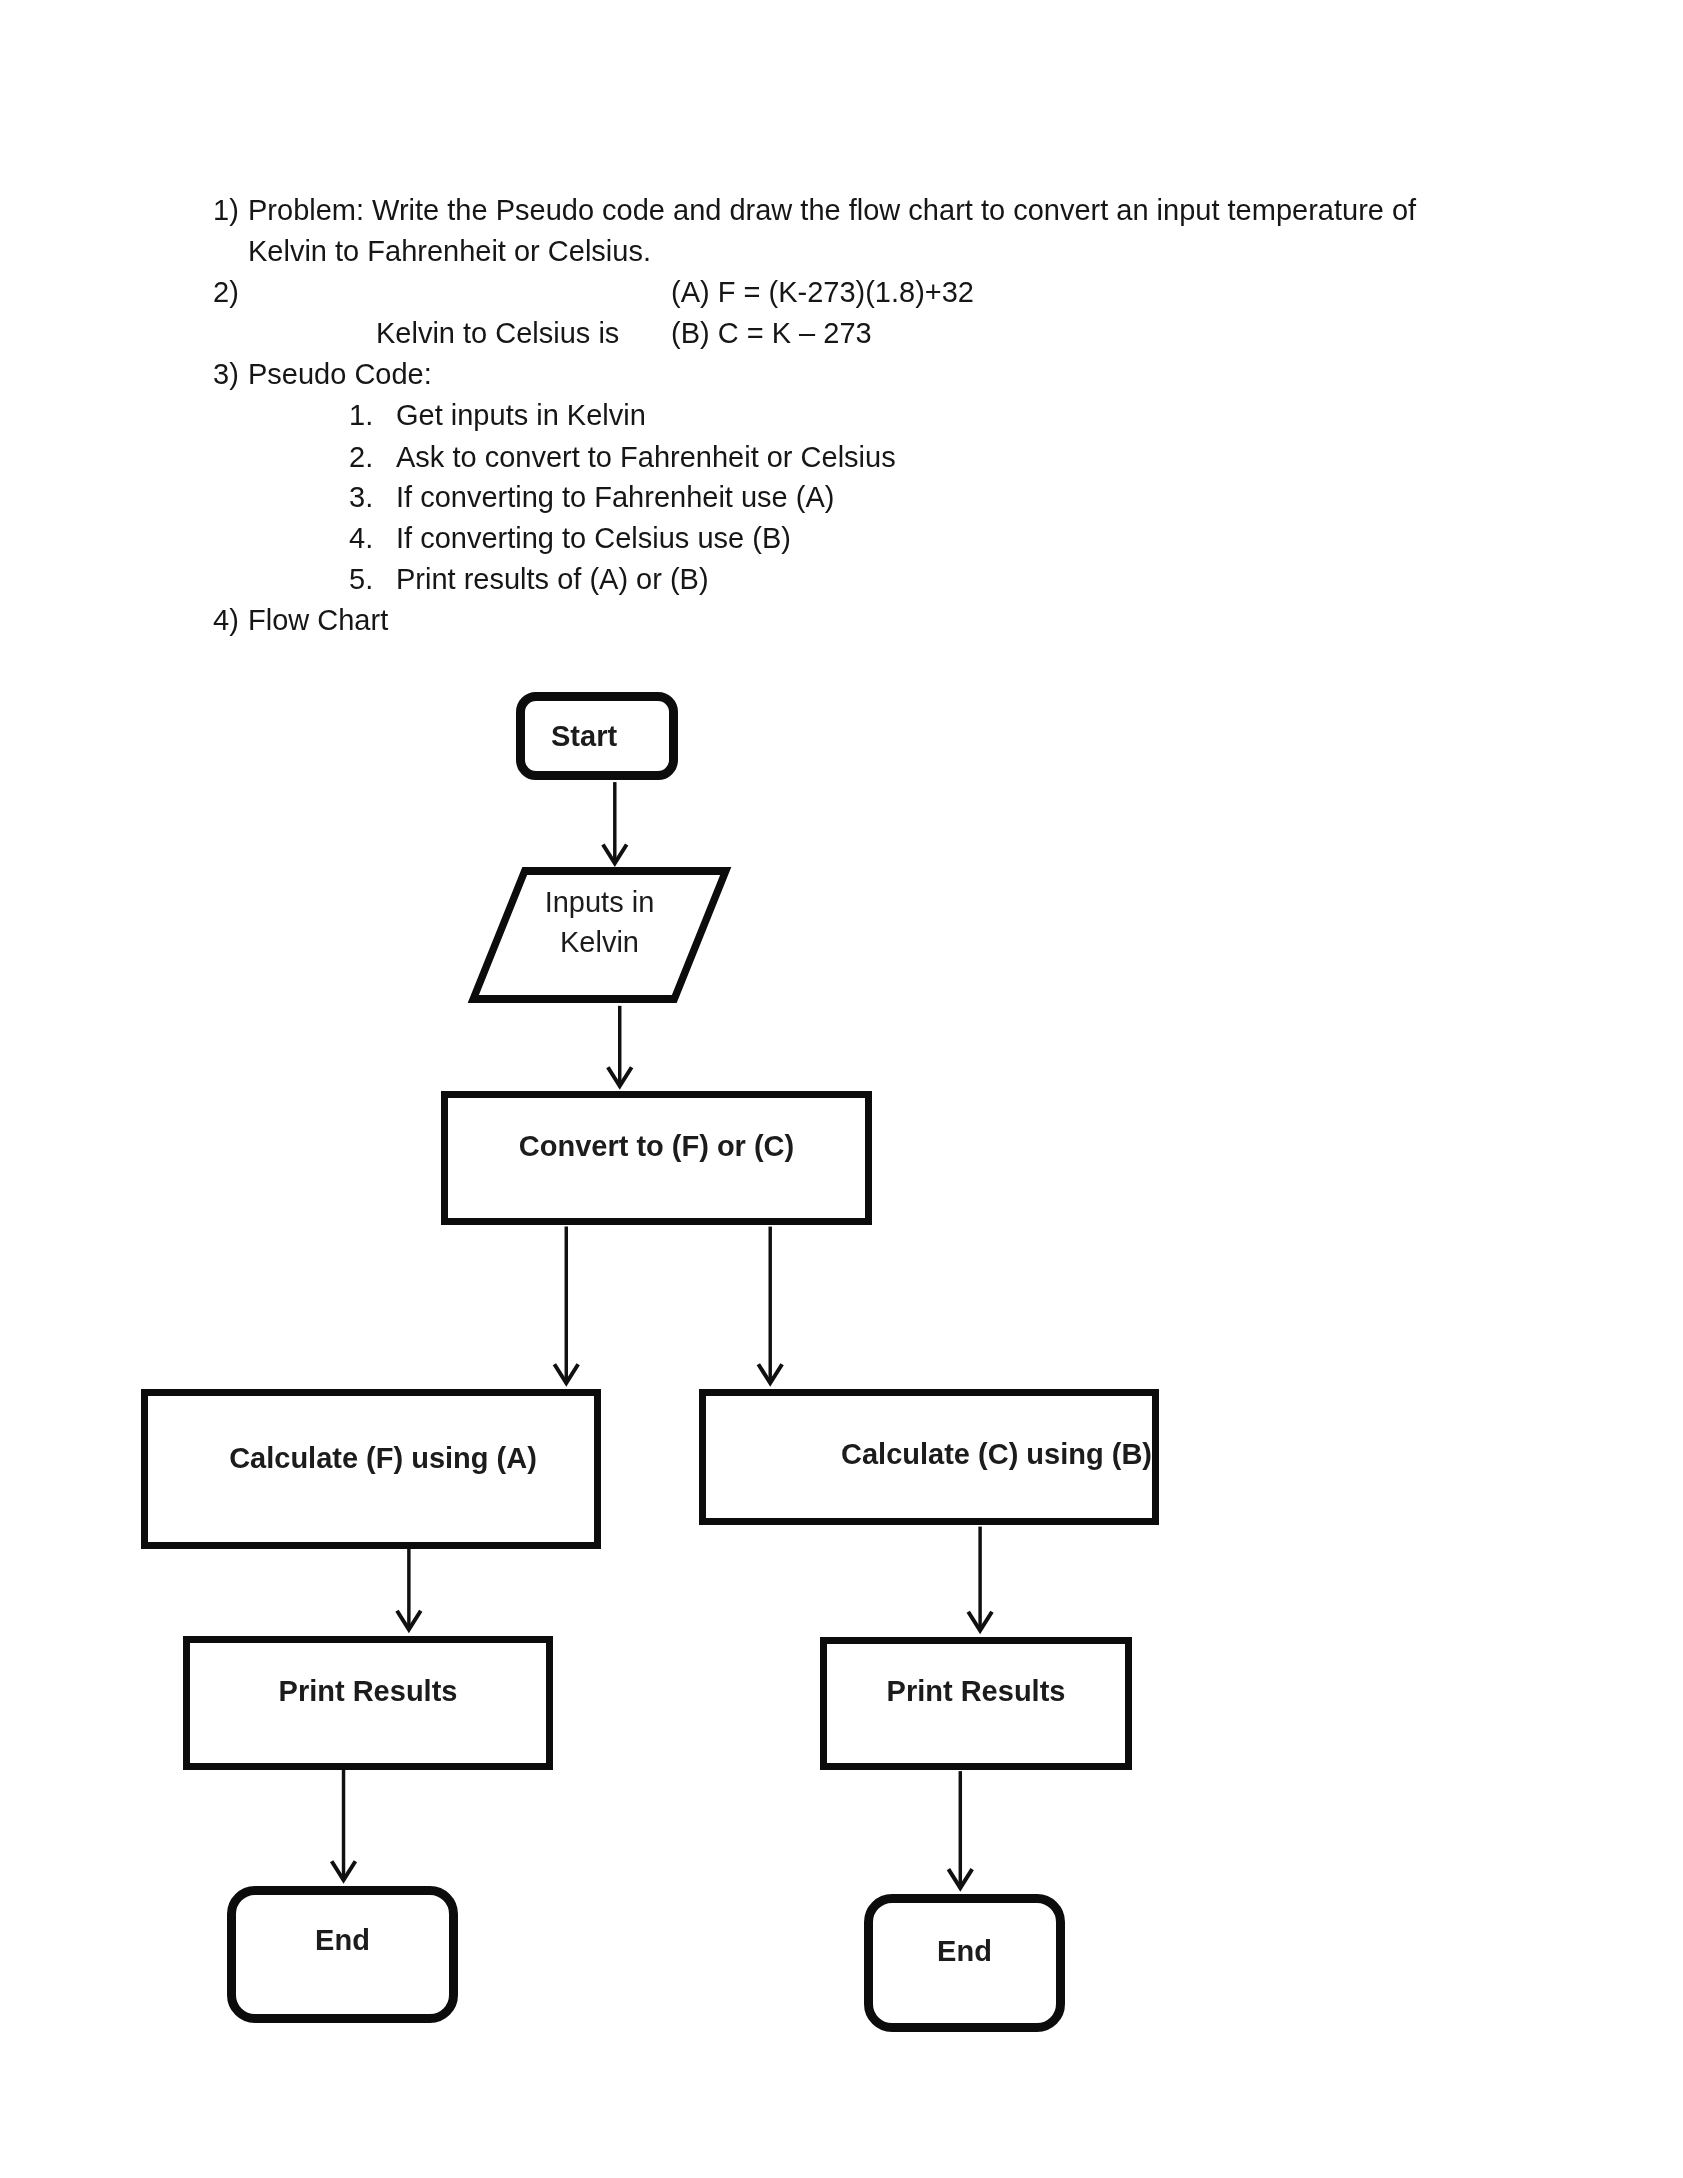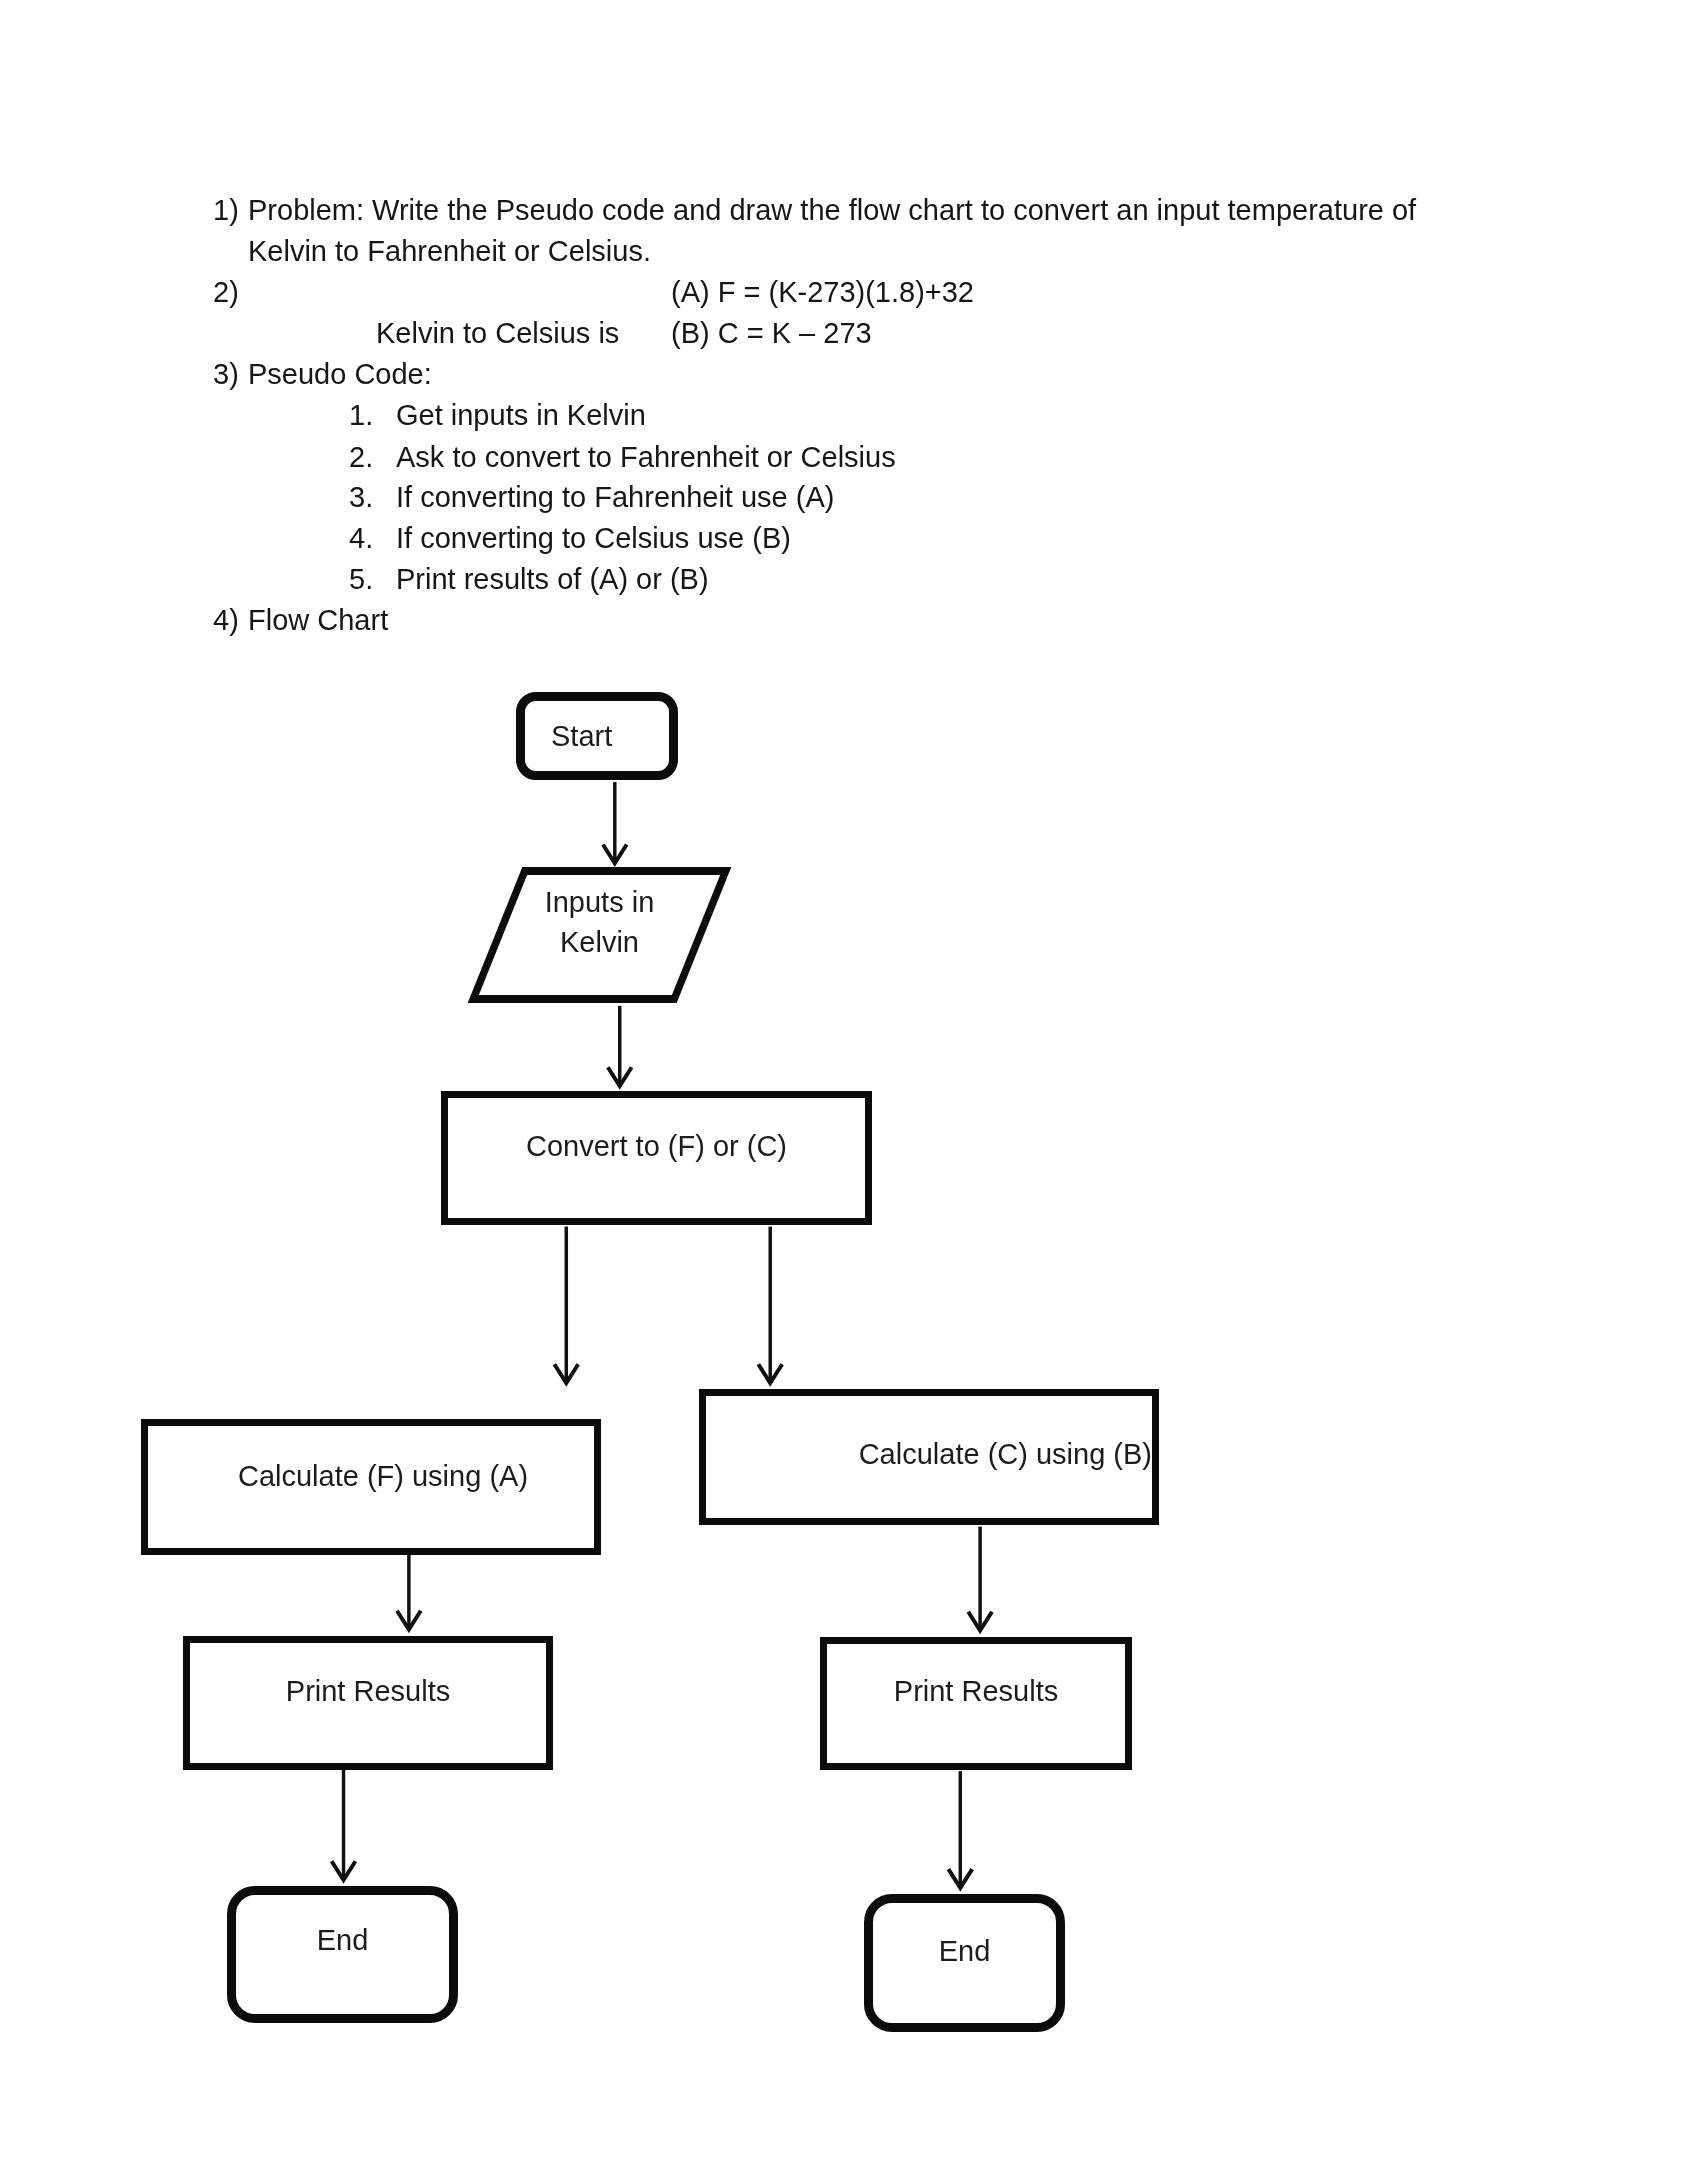--- a/index.html
+++ b/index.html
@@ -39,21 +39,21 @@
     align-items: center;
     justify-content: center;
     font-size: 29px;
     color: #1c1c1c;
     text-align: center;
   }
   .terminal {
     border-width: 9px;
     border-radius: 24px;
   }
-  .shape .lbl { white-space: pre; }
+  .shape .lbl { white-space: pre; font-weight: bold; }
   
   .para {
     position: absolute;
     box-sizing: border-box;
     background: #ffffff;
     border: 8px solid #0c0c0c;
     transform: skewX(-21.9deg);
     transform-origin: center;
   }
   .para .unskew {
@@ -175,21 +175,21 @@
     <div class="unskew">
       <span>Inputs in</span>
       <span>Kelvin</span>
     </div>
   </div>
 
   <div class="shape" style="left:441px; top:1091px; width:431px; height:134px; padding-bottom:24px;">
     <span class="lbl">Convert to (F) or (C)</span>
   </div>
 
-  <div class="shape" style="left:141px; top:1419px; width:460px; height:136px; padding-bottom:22px;padding-left:24px;">
+  <div class="shape" style="left:141px; top:1389px; width:460px; height:160px; padding-bottom:22px;padding-left:24px;">
     <span class="lbl">Calculate (F) using (A)</span>
   </div>
 
   <div class="shape" style="left:699px; top:1389px; width:460px; height:136px; padding-bottom:6px;justify-content:flex-end;">
     <span class="lbl">Calculate (C) using (B)</span>
   </div>
 
   <div class="shape" style="left:183px; top:1636px; width:370px; height:134px; padding-bottom:24px;">
     <span class="lbl">Print Results</span>
   </div>

